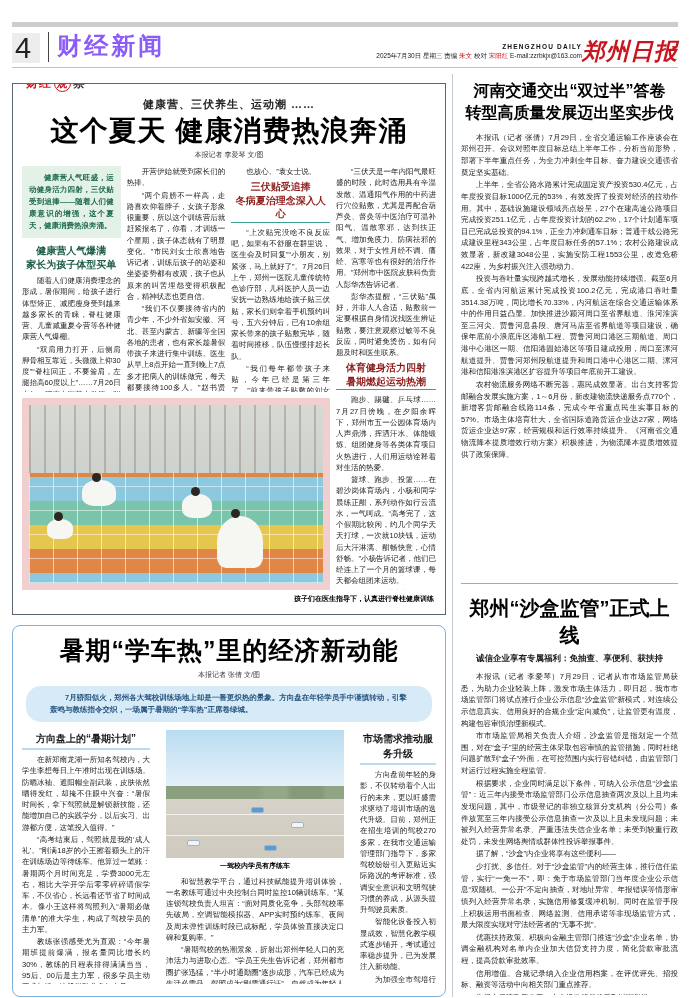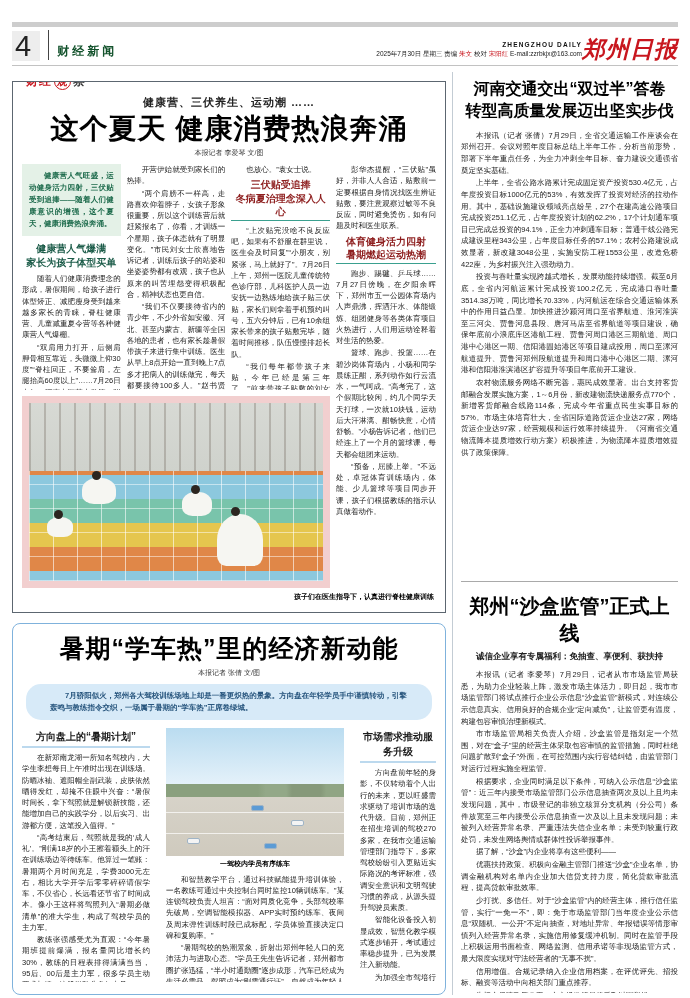--- a/index.html
+++ b/index.html
@@ -8,21 +8,21 @@
     width:690px; height:998px; margin:0 auto; background:#fff;
     font-family:"Liberation Sans", sans-serif; color:#1c1c1c;
     position:relative; overflow:hidden;
   }
   .topbar { margin:22px 12px 0; height:5px; background:#cdcdcd; }
   
   .masthead { display:flex; align-items:flex-end; margin:3px 12px 0; padding-bottom:4px; border-bottom:1px solid #c2c2c2; }
   .pageno-box { background:#ededed; padding:1px 9px 0 3px; }
   .pageno { font-size:29px; line-height:1; color:#222; }
   .mast-vline { width:1px; background:#444; height:30px; margin:0 8px 1px; }
-  .section-title { font-size:12px; font-weight:bold; letter-spacing:3px; color:#14532d; padding-bottom:1px; }
+  .section-title { font-size:24px; font-weight:bold; letter-spacing:3px; color:#8b5cf6; padding-bottom:1px; }
   .mast-right { margin-left:auto; display:flex; align-items:flex-end; gap:0; }
   .mast-stack { text-align:right; padding-bottom:2px; }
   .mast-en { font-size:6.5px; font-weight:bold; letter-spacing:1.2px; color:#111; display:block; }
   .dateline { font-size:6.5px; color:#222; white-space:nowrap; margin-top:2px; }
   .dateline .red { color:#c8161e; }
   .mast-cn { font-size:23px; font-weight:bold; font-style:italic; color:#c8161e; line-height:1; letter-spacing:1px; font-family:"Liberation Serif", serif; }
   
   .content { display:flex; margin:6px 12px 0; }
   .left-region { flex:0 0 434px; }
   .right-region { flex:1; border-left:1px solid #c3ccd4; margin-left:6px; padding-left:8px; padding-top:2px; }
@@ -174,20 +174,21 @@
                     <span class="head"></span>
                   </div>
                 <div class="blob" style="left:6%; top:64%; width:26px; height:20px;">
                     <span class="head"></span>
                   </div>
               </div>
             </div>
           </div>
           <div class="f-col4">
             <div>
+                <p class="para">“三伏天是一年内阳气最旺盛的时段，此时选用具有辛温发散、温通阳气作用的中药进行穴位贴敷，尤其是再配合葫芦灸、督灸等中医治疗可温补阳气、温散寒邪，达到扶正气、增加免疫力、防病祛邪的效果，对于女性月经不调、痛经、宫寒等也有很好的治疗作用。”郑州市中医院皮肤科负责人彭华杰告诉记者。</p>
                 <p class="para">彭华杰提醒，“三伏贴”虽好，并非人人合适，贴敷前一定要根据自身情况找医生辨证贴敷，要注意观察过敏等不良反应，同时避免烫伤，如有问题及时和医生联系。</p>
               </div>
             <div class="h-sub red">体育健身活力四射
 暑期燃起运动热潮</div>
             <div>
                 <p class="para">跑步、踢毽、乒乓球……7月27日傍晚，在夕阳余晖下，郑州市五一公园体育场内人声鼎沸，挥洒汗水、体能锻炼、组团健身等各类体育项目火热进行，人们用运动诠释着对生活的热爱。</p>
                 <p class="para">篮球、跑步、投篮……在碧沙岗体育场内，小杨和同学晨练正酣，系列动作如行云流水，一气呵成。“高考完了，这个假期比较闲，约几个同学天天打球，一次就10块钱，运动后大汗淋漓、酣畅快意，心情舒畅。”小杨告诉记者，他们已经连上了一个月的篮球课，每天都会组团来运动。</p>
               </div>
             <div>
                 <p class="para">“预备，屈膝上举。”不远处，卓冠体育训练场内，体能、少儿篮球等项目同步开课，孩子们根据教练的指示认真做着动作。</p>
@@ -252,22 +253,22 @@
       </article>
       <div class="r-divider"></div>
       <article class="r-bottom">
         <h3 class="r-headline-b">郑州“沙盒监管”正式上线</h3>
         <div class="r-sub">诚信企业享有专属福利：免抽查、享便利、获扶持</div>
         <div class="r-par">
             <p class="para">本报讯（记者 李爱琴）7月29日，记者从市市场监管局获悉，为助力企业轻装上阵，激发市场主体活力，即日起，我市市场监管部门将试点推行企业公示信息“沙盒监管”新模式，对连续公示信息真实、信用良好的合规企业“定向减负”，让监管更有温度，构建包容审慎治理新模式。</p>
             <p class="para">市市场监管局相关负责人介绍，沙盒监管是指划定一个范围，对在“盒子”里的经营主体采取包容审慎的监管措施，同时杜绝问题扩散到“盒子”外面，在可控范围内实行容错纠错，由监管部门对运行过程实施全程监管。</p>
             <p class="para">根据要求，企业同时满足以下条件，可纳入公示信息“沙盒监管”：近三年内接受市场监管部门公示信息抽查两次及以上且均未发现问题，其中，市级登记的非独立核算分支机构（分公司）条件放宽至三年内接受公示信息抽查一次及以上且未发现问题；未被列入经营异常名录、严重违法失信企业名单；未受到较重行政处罚，未发生网络舆情或群体性投诉举报事件。</p>
             <p class="para">据了解，“沙盒”内企业将享有这些便利——</p>
+            <p class="para">少打扰、多信任。对于“沙盒监管”内的经营主体，推行信任监管，实行“一免一不”，即：免于市场监管部门当年度企业公示信息“双随机、一公开”不定向抽查，对地址异常、年报错误等情形审慎列入经营异常名录，实施信用修复缓冲机制。同时在监管手段上积极运用书面检查、网络监测、信用承诺等非现场监管方式，最大限度实现对守法经营者的“无事不扰”。</p>
             <p class="para">优惠扶持政策。积极向金融主管部门推送“沙盒”企业名单，协调金融机构对名单内企业加大信贷支持力度，简化贷款审批流程，提高贷款审批效率。</p>
-            <p class="para">少打扰、多信任。对于“沙盒监管”内的经营主体，推行信任监管，实行“一免一不”，即：免于市场监管部门当年度企业公示信息“双随机、一公开”不定向抽查，对地址异常、年报错误等情形审慎列入经营异常名录，实施信用修复缓冲机制。同时在监管手段上积极运用书面检查、网络监测、信用承诺等非现场监管方式，最大限度实现对守法经营者的“无事不扰”。</p>
             <p class="para">信用增值。合规记录纳入企业信用档案，在评优评先、招投标、融资等活动中向相关部门重点推荐。</p>
             <p class="para">为切实保障政策公平，市市场监管局将采取以下举措：</p>
             <p class="para">严进宽管。市场监管部门将严把“沙盒”准入关，确保所有符合准入条件的企业，无论规模大小、行业领域，都能公平获得“沙盒”入场机会。动态调整，满足三年内接受公示信息抽查两次及以上且均未发现问题的信用较好企业，即可实现自动“入盒”；科学编制监管红线，一旦触碰，立即移出“沙盒监管”范围。提升年报数据质量，引导市场主体真实、准确填报年报，提高企业年报数据的完整性和规范性。提升监管精准度，通过对“沙盒”内企业实施“无事不扰”，对高风险企业提高抽查比例，加强对信用风险分类管理的探索，实现“抽得准、查得有效”。提升市场主体诚信意识，与诚信市场创建以及“信易贷”等工作结合，增强市场主体诚信守法经营的自觉性，降低监管成本。通过优化监管资源配置，减少对低风险企业的重复检查投入，减轻企业负担。通过对“沙盒”内的企业减少非必要检查，减轻企业迎检负担和运营成本。降低监管盲区，建立动态监测和适时退出机制，根据监管对象信用风险等级的不同，精准施策，防止“沙盒”成为监管真空。</p>
           </div>
       </article>
     </div>
   </div>
 </div>
 
 </body></html>

